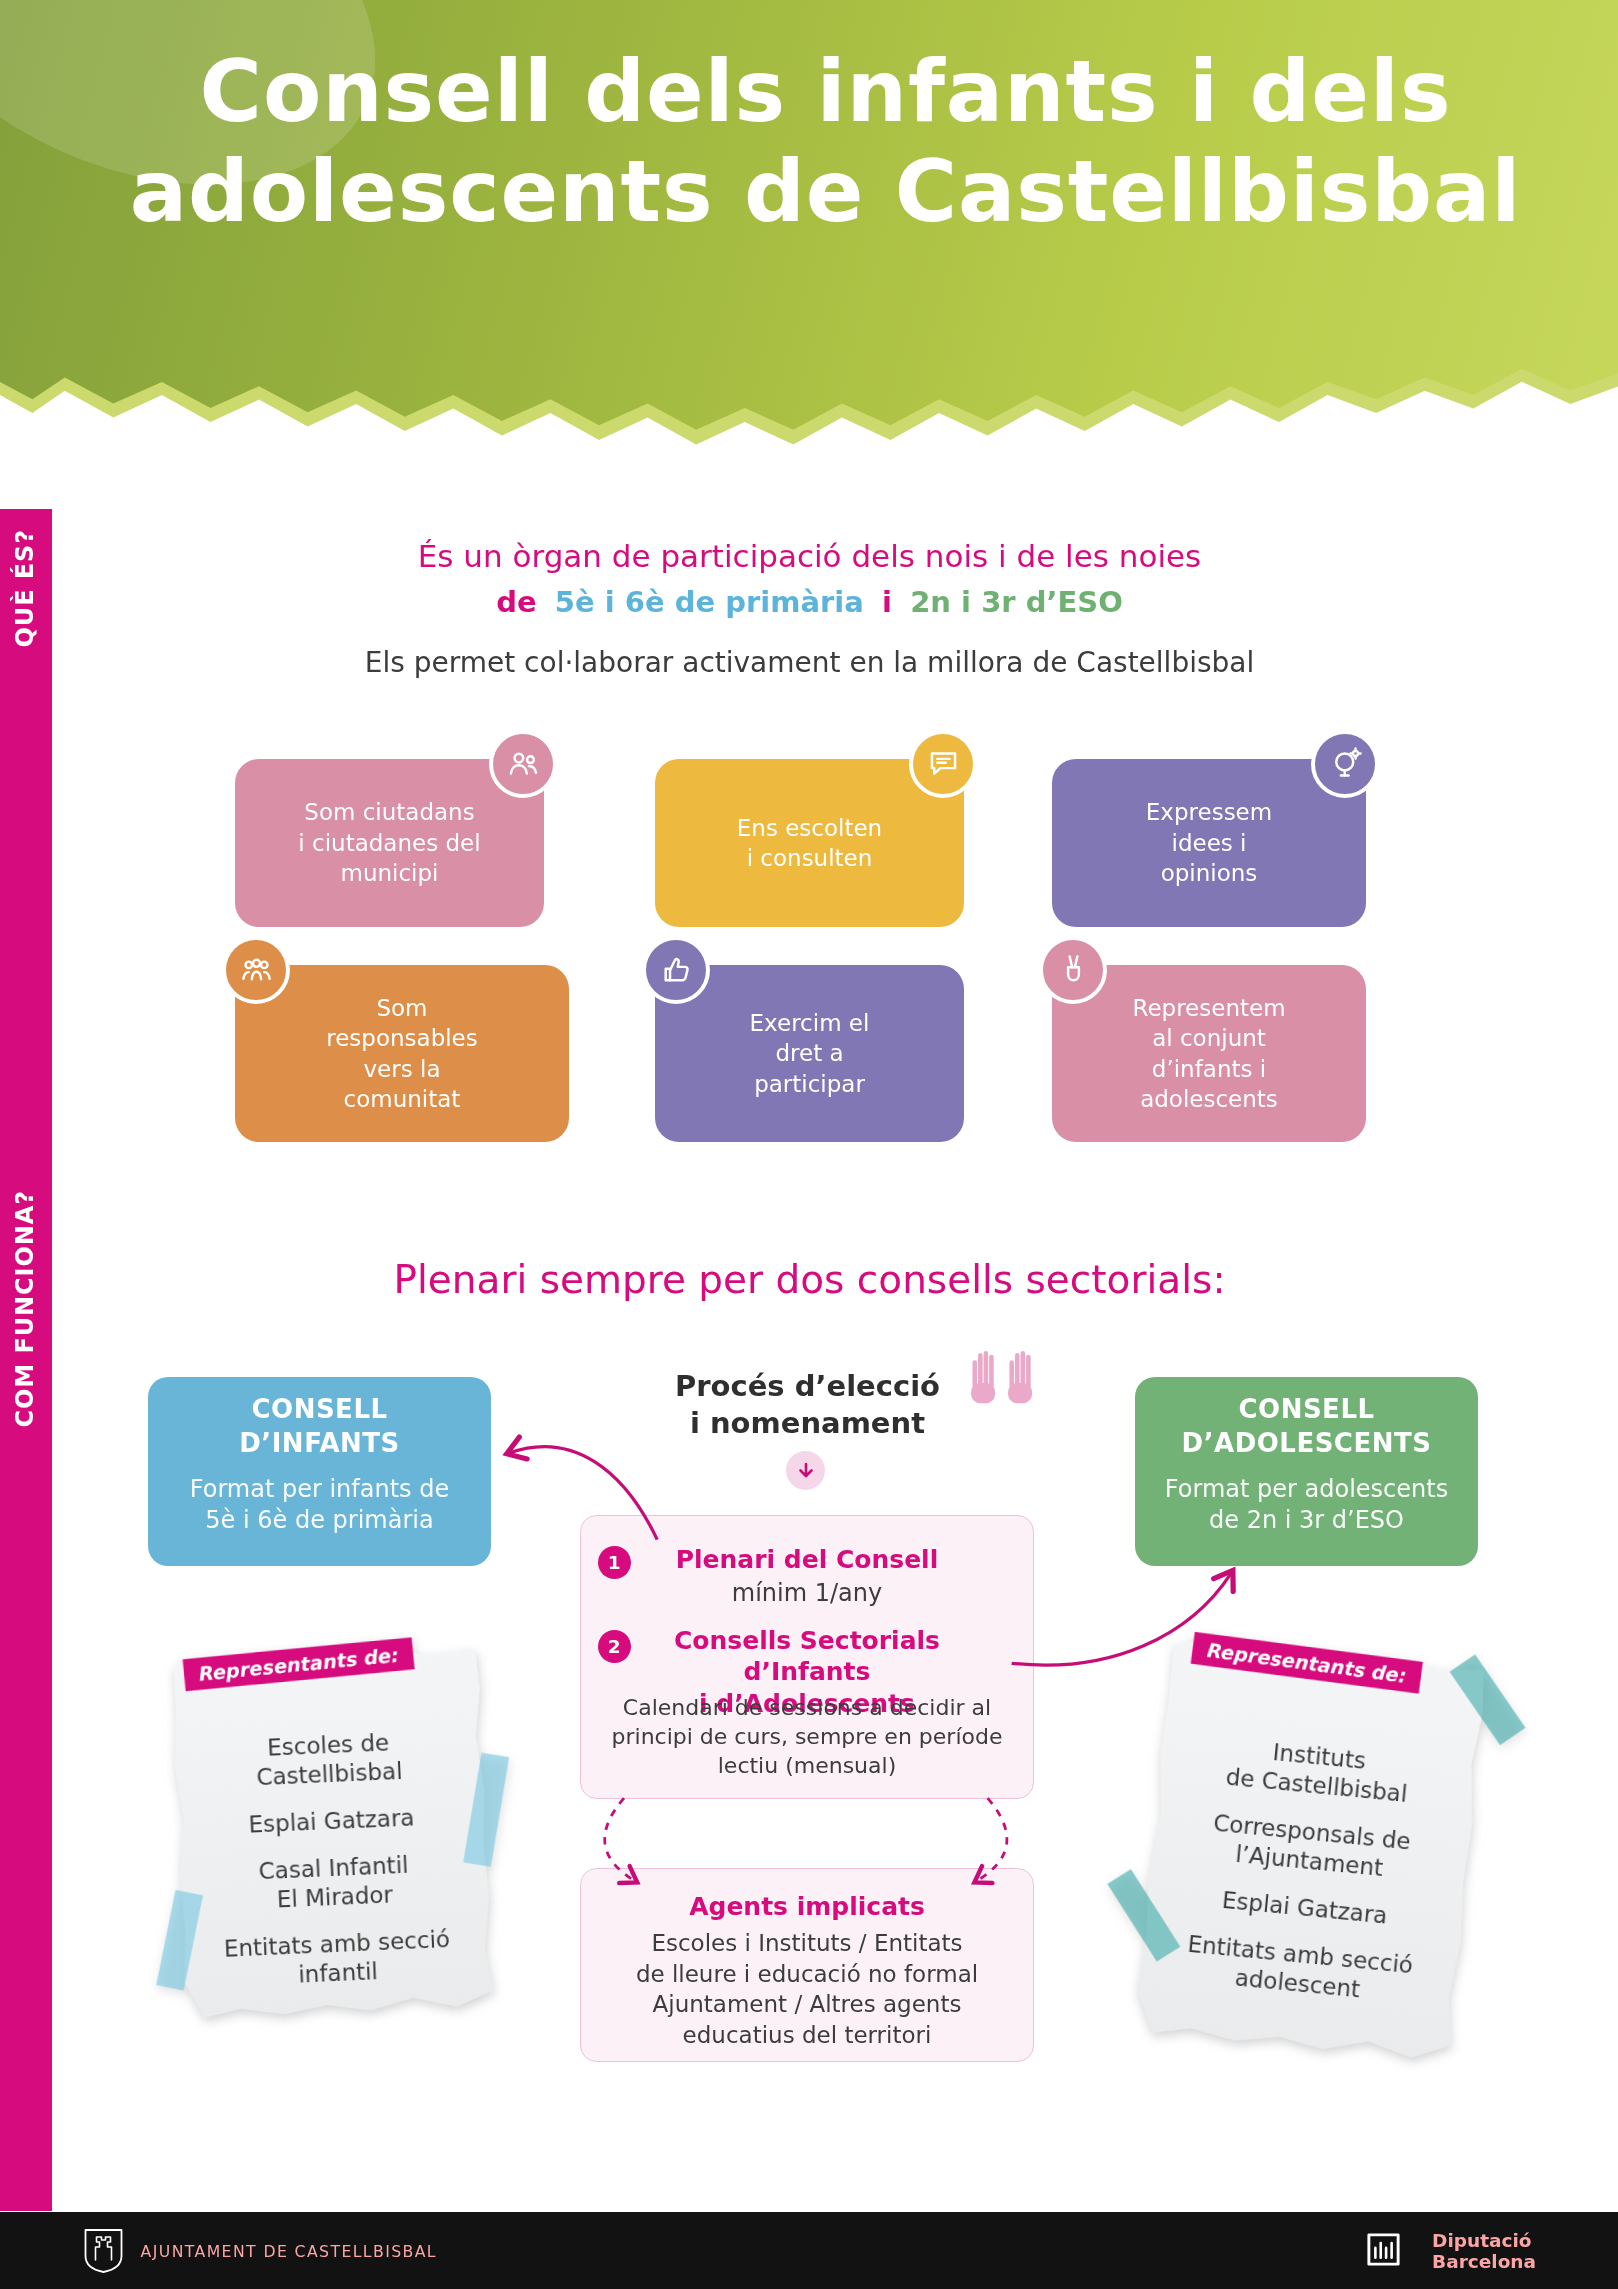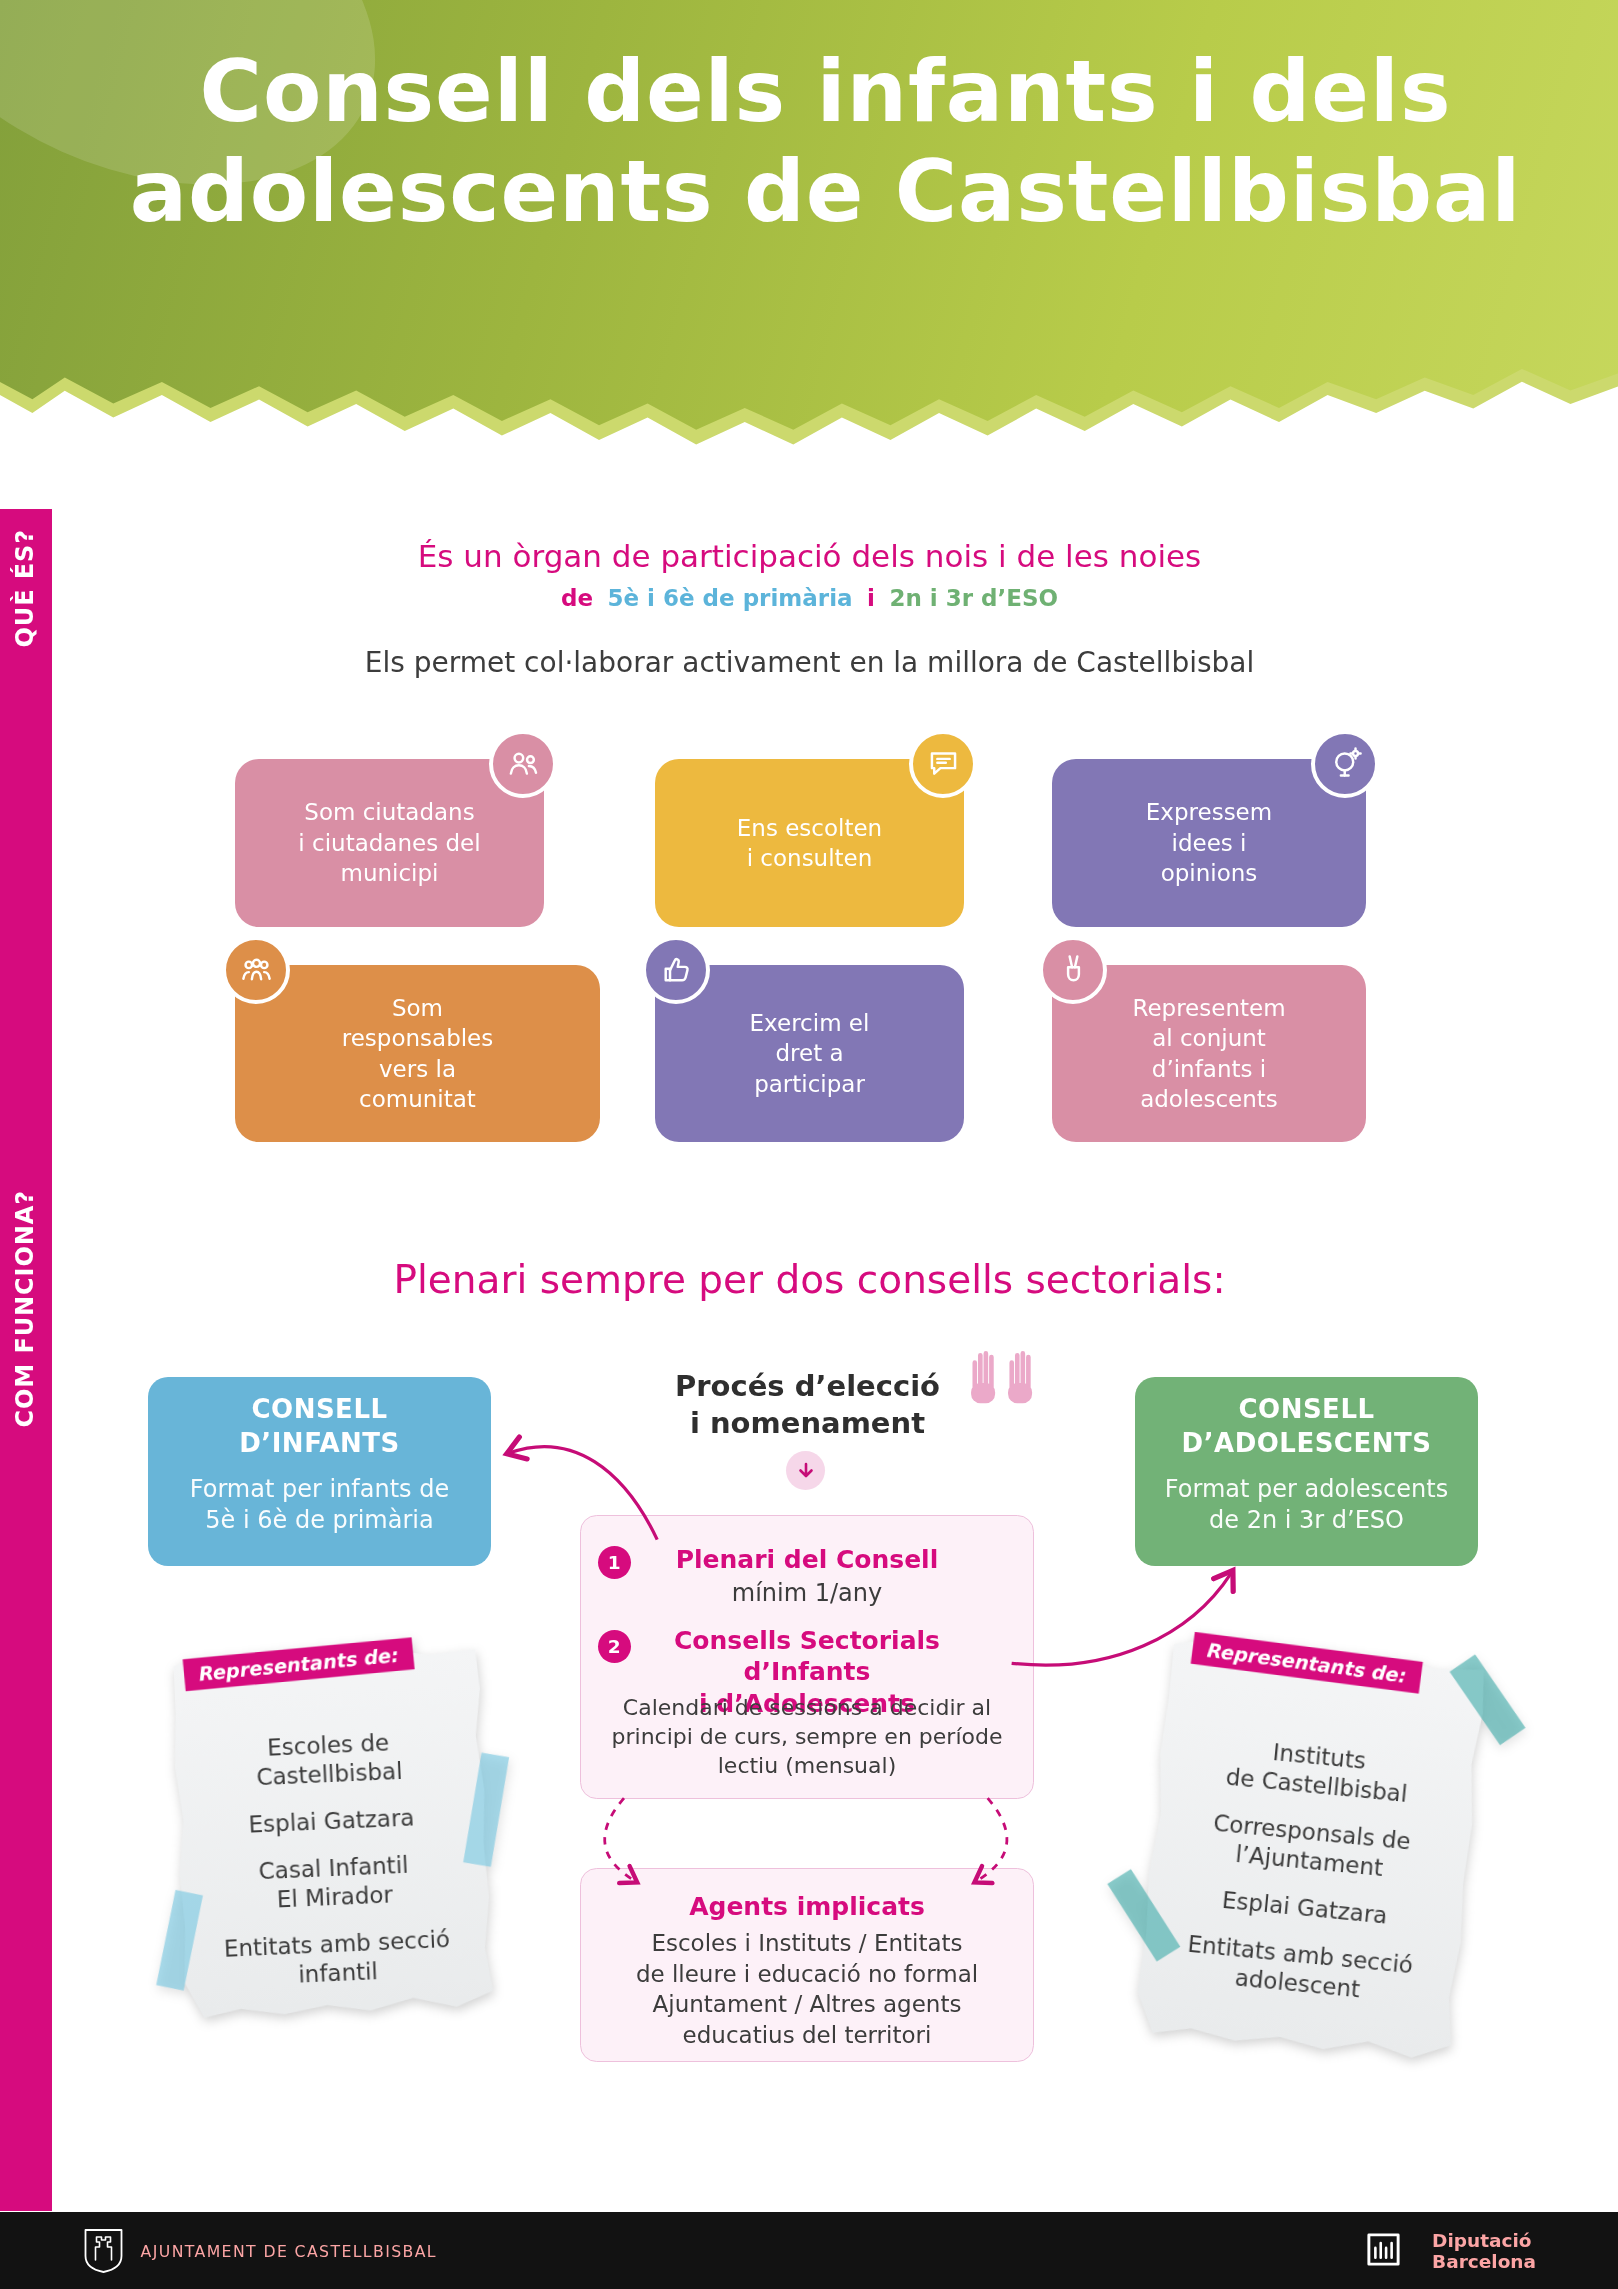--- a/index.html
+++ b/index.html
@@ -19,34 +19,34 @@
 
   
   .side-strip{position:absolute;left:0;top:509px;width:52px;height:1702px;background:#d60b7e;}
   .v-label{position:absolute;left:11px;color:#fff;font-weight:700;font-size:24px;letter-spacing:0.9px;
     writing-mode:vertical-rl;transform:rotate(180deg);}
   .v-que{top:20px;}
   .v-com{top:681px;}
 
   
   .intro-1{position:absolute;left:0;right:0;top:538px;text-align:center;font-size:31px;color:#d60b7e;font-weight:500;}
-  .intro-2{position:absolute;left:0;right:0;top:585px;text-align:center;font-size:23px;font-weight:700;color:#d60b7e;}
+  .intro-2{position:absolute;left:0;right:0;top:585px;text-align:center;font-size:29px;font-weight:700;color:#d60b7e;}
   .intro-2 span{margin:0 .14em;}
   .intro-2 .b{color:#5cb4da;}
   .intro-2 .g{color:#6fb173;}
   .intro-3{position:absolute;left:0;right:0;top:646px;text-align:center;font-size:28px;color:#3c3c3c;}
 
   
   .feature{position:absolute;border-radius:24px;color:#fff;display:flex;align-items:center;justify-content:center;
     text-align:center;font-size:23px;line-height:1.32;}
   .feature-text{white-space:pre-line;}
   .f1{left:235px;top:759px;width:309px;height:168px;background:#d98fa5;}
   .f2{left:655px;top:759px;width:309px;height:168px;background:#edb93f;}
   .f3{left:1052px;top:759px;width:314px;height:168px;background:#8277b5;}
-  .f4{left:235px;top:965px;width:365px;height:177px;background:#dd8f49;}
+  .f4{left:235px;top:965px;width:334px;height:177px;background:#dd8f49;}
   .f5{left:655px;top:965px;width:309px;height:177px;background:#8277b5;}
   .f6{left:1052px;top:965px;width:314px;height:177px;background:#d98fa5;}
   .badge{position:absolute;width:68px;height:68px;border-radius:50%;border:4.6px solid #fff;
     display:flex;align-items:center;justify-content:center;box-sizing:border-box;}
   .badge-tr{right:-13px;top:-29.5px;}
   .badge-tl{left:-13px;top:-29.5px;}
   .bg-pink{background:#d98fa5;} .bg-yellow{background:#edb93f;} .bg-purple{background:#8277b5;} .bg-orange{background:#dd8f49;}
   .badge svg{stroke:#fff;fill:none;stroke-width:1.6;stroke-linecap:round;stroke-linejoin:round;}
 
   

